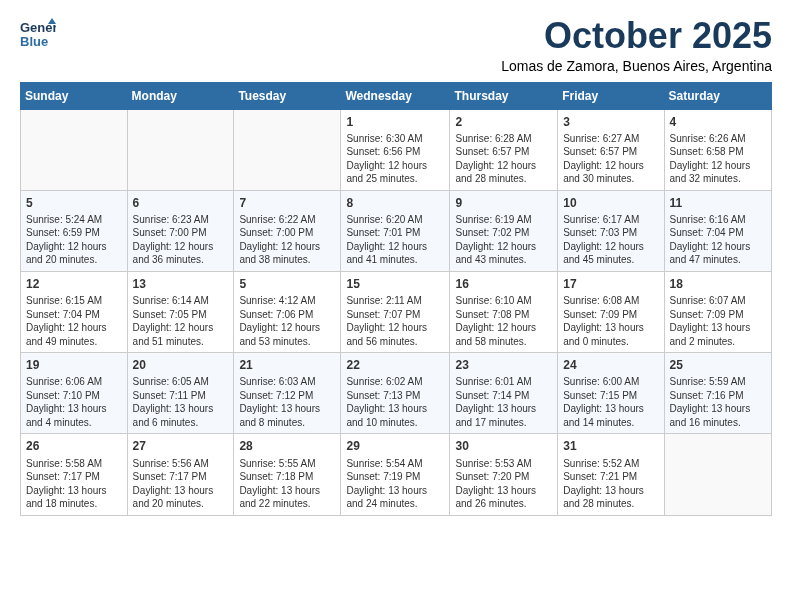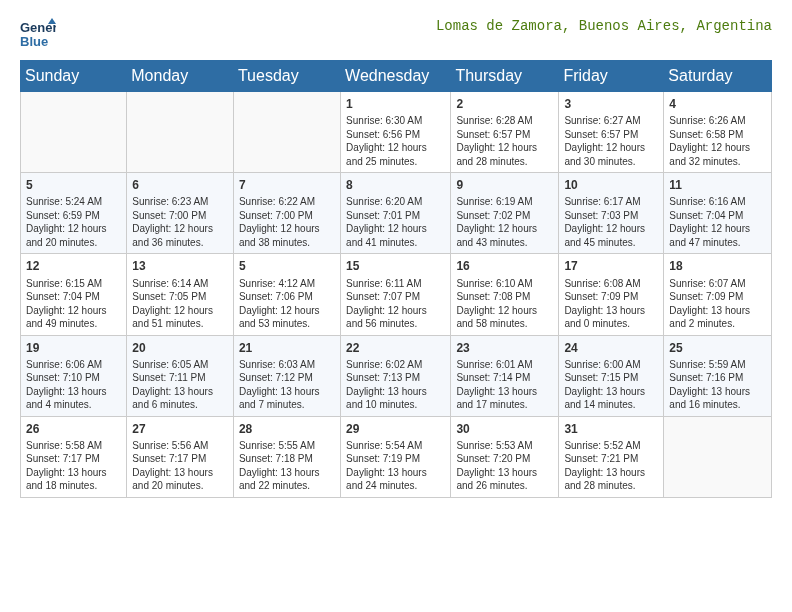--- a/index.html
+++ b/index.html
@@ -33,37 +33,36 @@
       text-align: right;
     }
     .month-title {
       font-size: 36px;
       font-weight: bold;
       color: #1a3a5c;
       line-height: 1.1;
     }
     .subtitle {
       font-size: 14px;
-      color: #4d7c0f;
+      color: #000000;
       margin-top: 2px;
-      font-family: Liberation Mono, monospace;
     }
     .calendar {
       width: 100%;
       border-collapse: collapse;
       margin-top: 8px;
       font-size: 10.5px;
     }
     .calendar thead tr th {
       background-color: #2e6da4;
       color: #fff;
       padding: 6px 4px;
       text-align: left;
-      font-size: 16px;
-      font-weight: normal;
+      font-size: 12px;
+      font-weight: bold;
       border: 1px solid #2e6da4;
     }
     .calendar tbody tr td {
       vertical-align: top;
       border: 1px solid #ccc;
       padding: 4px 5px;
       width: 113px;
       min-height: 70px;
       background: #fff;
       color: #333;
@@ -92,20 +91,21 @@
 <div class="container">
   <div class="header-top">
     <div class="logo">
       <svg class="logo-icon" viewBox="0 0 36 36">
         <text x="0" y="16" font-size="13" font-weight="bold" fill="#1a3a5c">General</text>
         <text x="0" y="30" font-size="13" font-weight="bold" fill="#2e6da4">Blue</text>
         <polygon points="28,8 36,8 32,2" fill="#2e6da4"></polygon>
       </svg>
     </div>
     <div class="title-block">
+      <div class="month-title">October 2025</div>
       <div class="subtitle">Lomas de Zamora, Buenos Aires, Argentina</div>
     </div>
   </div>
 
   <table class="calendar">
     <thead>
       <tr>
       <th>Sunday</th>
           <th>Monday</th>
           <th>Tuesday</th>
@@ -217,21 +217,21 @@
           </td>
           <td>
             <span class="day-number">5</span>
             <div>Sunrise: 4:12 AM</div>
             <div>Sunset: 7:06 PM</div>
             <div>Daylight: 12 hours</div>
             <div>and 53 minutes.</div>
           </td>
           <td>
             <span class="day-number">15</span>
-            <div>Sunrise: 6:11 AM</div>
+            <div>Sunrise: 2:11 AM</div>
             <div>Sunset: 7:07 PM</div>
             <div>Daylight: 12 hours</div>
             <div>and 56 minutes.</div>
           </td>
           <td>
             <span class="day-number">16</span>
             <div>Sunrise: 6:10 AM</div>
             <div>Sunset: 7:08 PM</div>
             <div>Daylight: 12 hours</div>
             <div>and 58 minutes.</div>
@@ -264,21 +264,21 @@
             <div>Sunrise: 6:05 AM</div>
             <div>Sunset: 7:11 PM</div>
             <div>Daylight: 13 hours</div>
             <div>and 6 minutes.</div>
           </td>
           <td>
             <span class="day-number">21</span>
             <div>Sunrise: 6:03 AM</div>
             <div>Sunset: 7:12 PM</div>
             <div>Daylight: 13 hours</div>
-            <div>and 7 minutes.</div>
+            <div>and 8 minutes.</div>
           </td>
           <td>
             <span class="day-number">22</span>
             <div>Sunrise: 6:02 AM</div>
             <div>Sunset: 7:13 PM</div>
             <div>Daylight: 13 hours</div>
             <div>and 10 minutes.</div>
           </td>
           <td>
             <span class="day-number">23</span>

